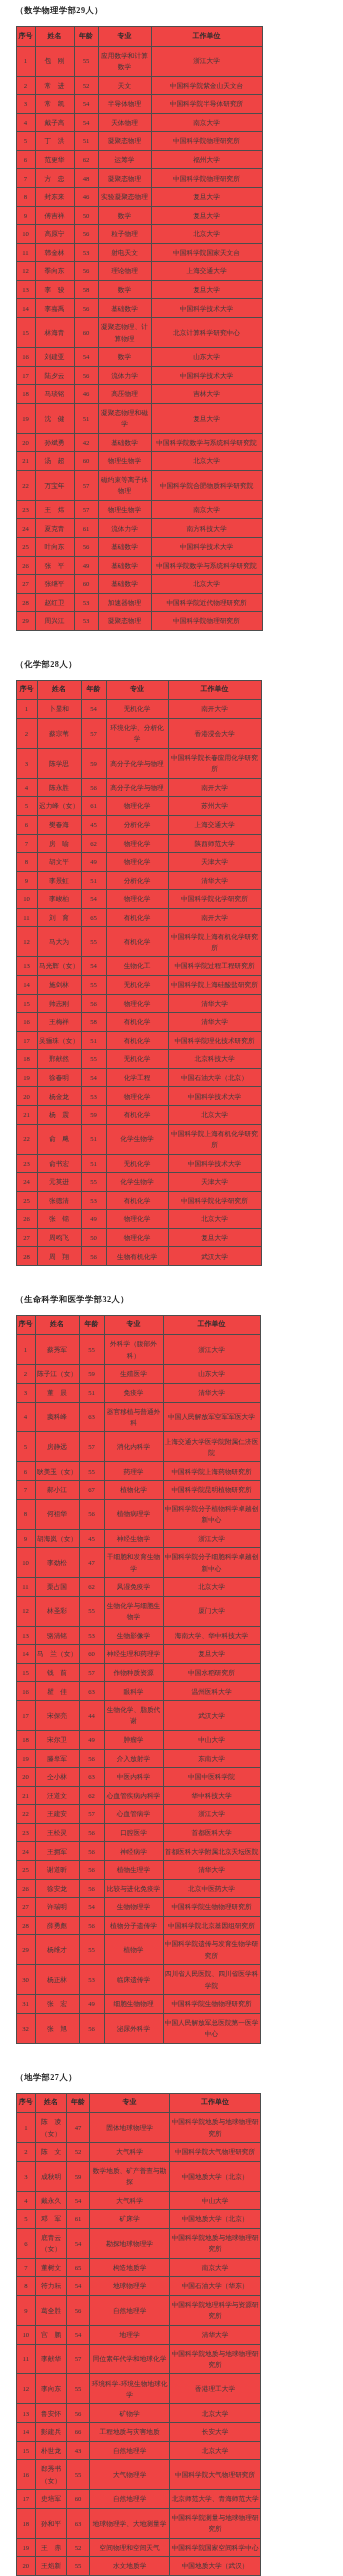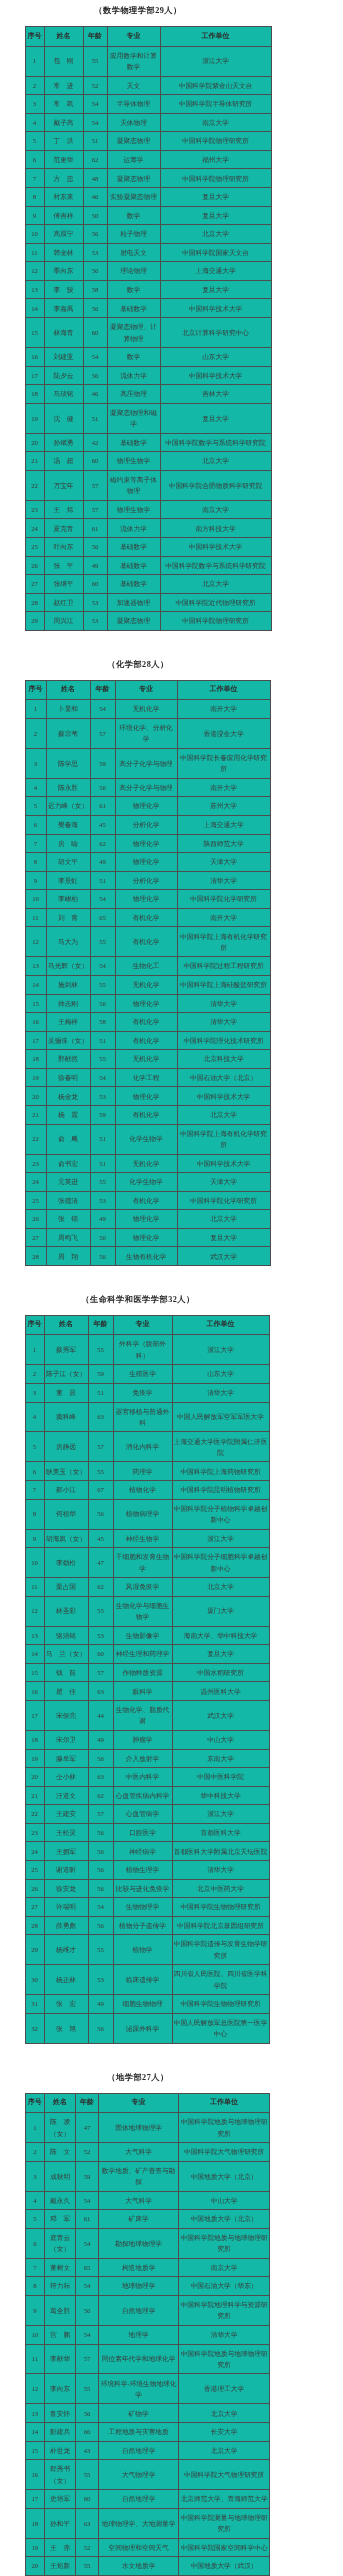--- a/index.html
+++ b/index.html
@@ -1,21 +1,21 @@
 <!DOCTYPE html>
 <html style="font-size:8.2px"><head>
 <meta charset="utf-8">
 <style>
   html,body{margin:0;padding:0;}
   body{width:344px;background:#ffffff;font-family:"Liberation Serif","DejaVu Serif",serif;color:#333333;}
   .page{position:relative;width:344px;box-sizing:border-box;padding:5.2px 0 8.2px 0;min-height:3988px;}
   .section{width:245px;margin-left:15.5px;}
   .section + .section{margin-top:28px;}
-  .section-title{font-size:8.2px;font-weight:bold;text-align:center;color:#262626;margin:0 0 10.3px 0;letter-spacing:0.5px;font-family:"Liberation Serif","DejaVu Serif",serif;}
-  table.roster{border-collapse:collapse;table-layout:fixed;width:245px;background:#14b8a6;margin-left:9px;}
+  .section-title{font-size:8.2px;font-weight:bold;color:#262626;margin:0 0 10.3px 0;letter-spacing:0.5px;font-family:"Liberation Serif","DejaVu Serif",serif;}
+  table.roster{border-collapse:collapse;table-layout:fixed;width:245px;background:#ef4444;}
   table.roster th, table.roster td{
     border:0.5px solid #4d4d4d;
     text-align:center;vertical-align:middle;
     font-size:6.7px;line-height:1.7;padding:3.1px 1px;
     word-break:break-all;color:#3a3a3a;
   }
   table.roster th{font-weight:bold;font-size:7px;color:#2e2e2e;}
 </style>
 </head>
 <body>

